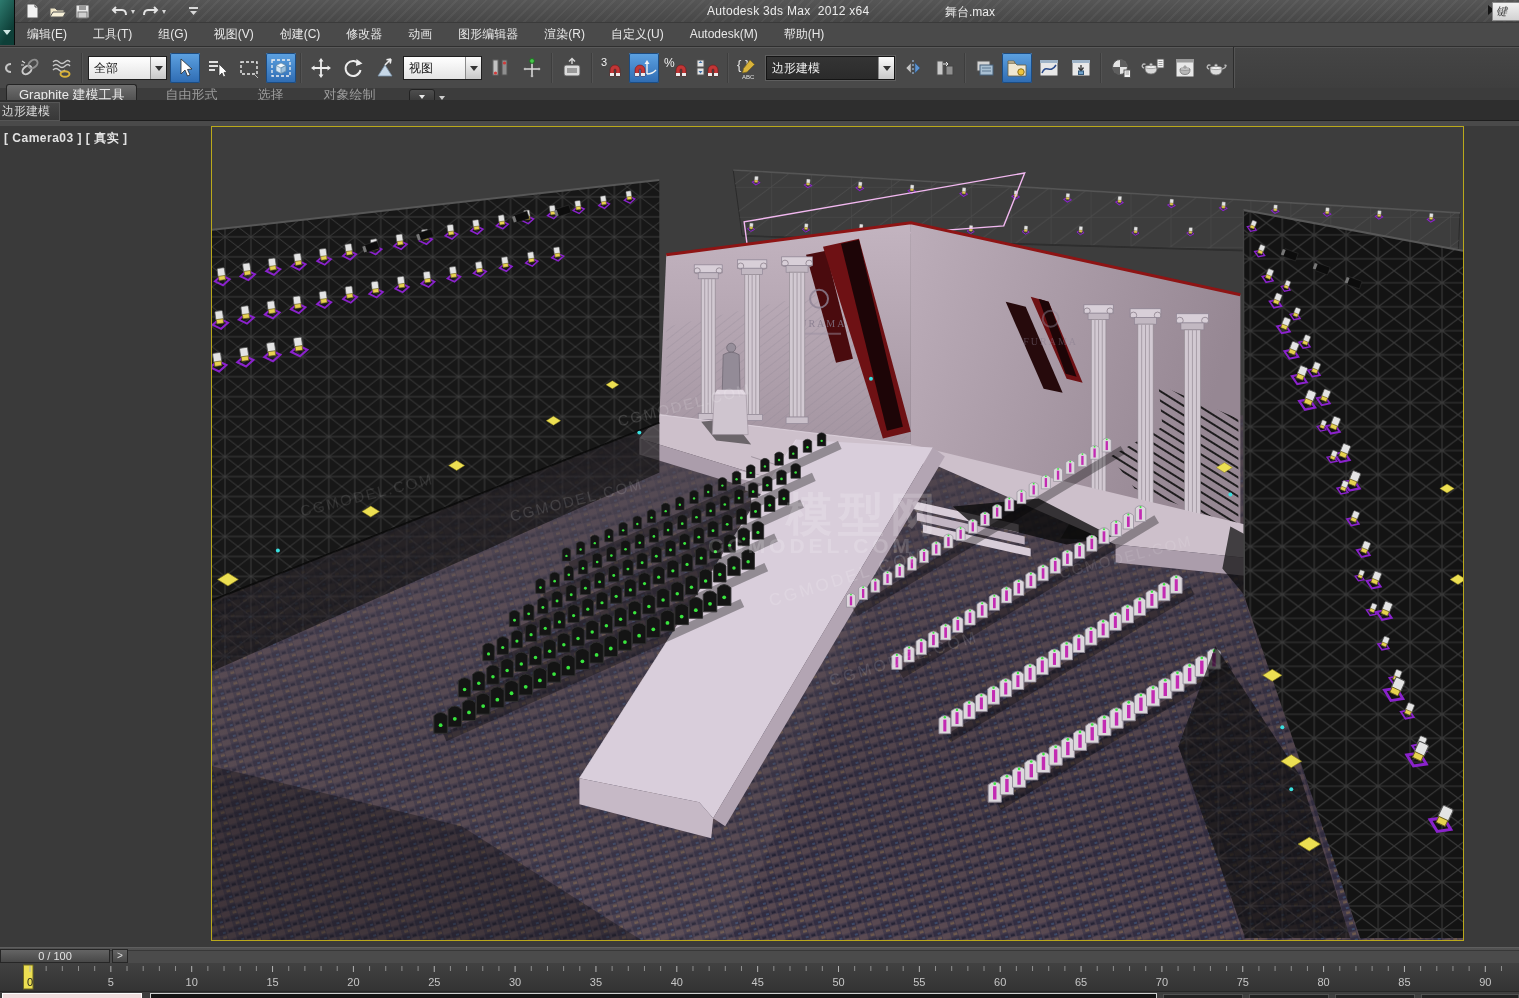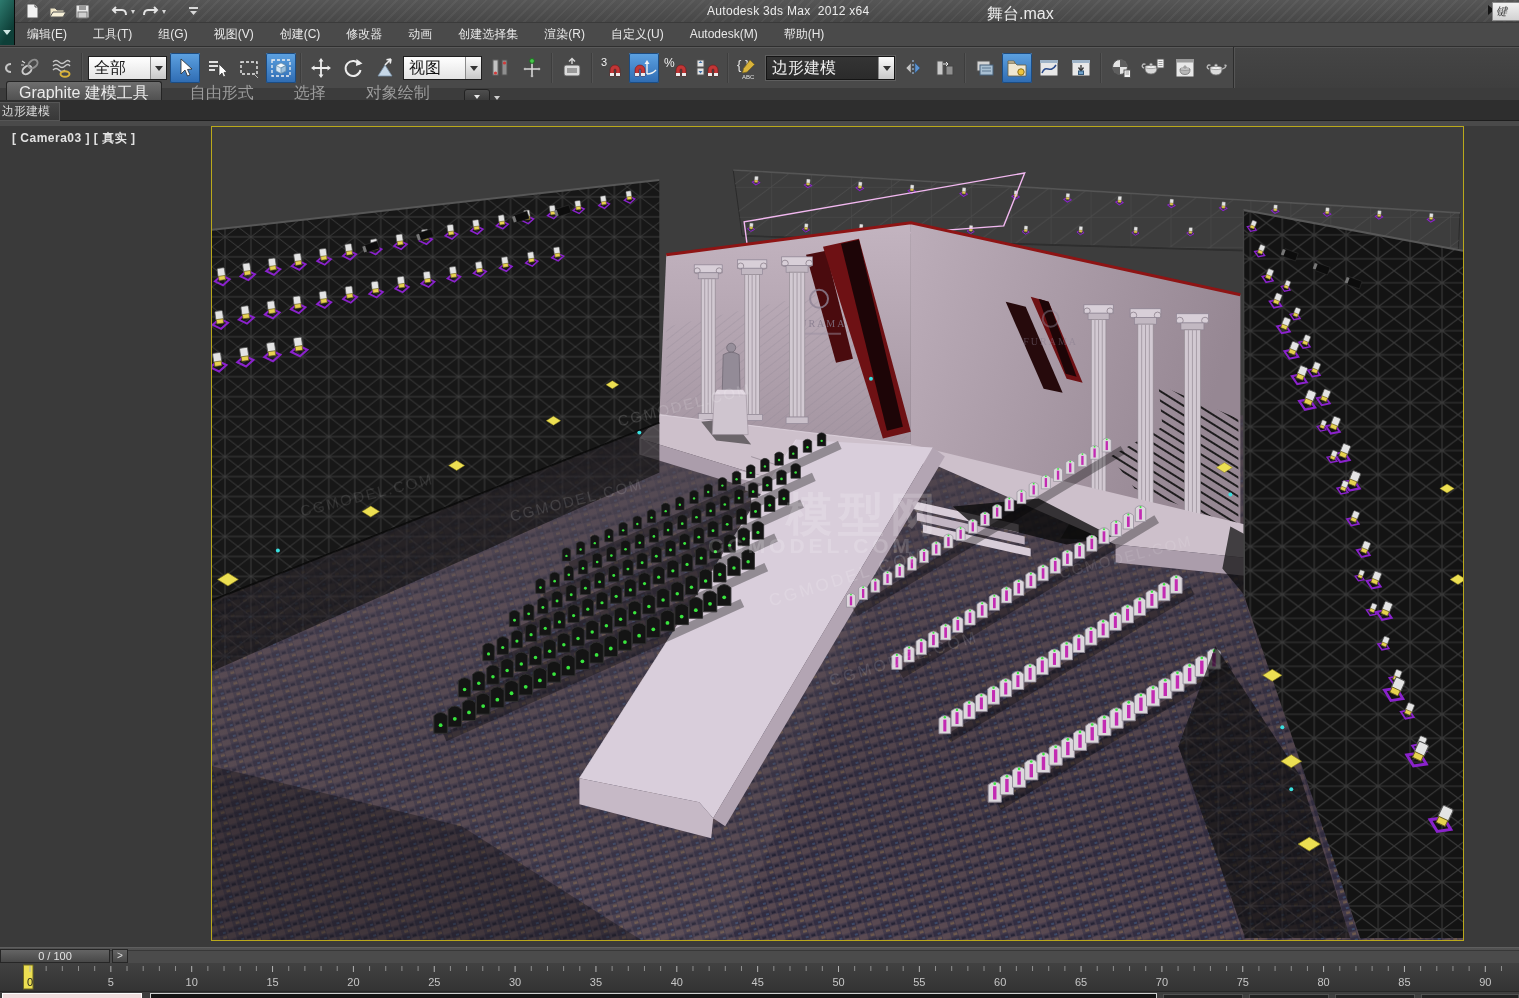--- a/index.html
+++ b/index.html
@@ -12,54 +12,54 @@
     border-bottom:1px solid #3a3a3a;}
   .appbtn{position:absolute;left:0;top:0;width:14px;height:45px;z-index:5;
     background:linear-gradient(120deg,#2d7a6e,#0e3f38 70%);border-right:1px solid #0a0a0a;}
   .appbtn .arr{position:absolute;left:3px;top:30px;width:0;height:0;border-left:4px solid transparent;border-right:4px solid transparent;border-top:5px solid #cfe8e4;}
   .qat{position:absolute;left:22px;top:2px;display:flex;align-items:center;gap:5px;height:18px;}
   .qbtn{width:20px;height:17px;display:flex;align-items:center;justify-content:center;}
   .qbtn svg{display:block}
   .qsep{width:7px}
   .drop{color:#d8d8d8;font-size:8px;margin-left:-3px}
   .title-text{position:absolute;left:707px;top:4px;color:#ececec;font-size:12px;letter-spacing:.3px;white-space:pre;}
-  .file-text{position:absolute;left:987px;top:4px;color:#ececec;font-size:16px;}
+  .file-text{position:absolute;left:945px;top:4px;color:#ececec;font-size:12px;}
   .ic-arrow{position:absolute;right:25px;top:5px;width:0;height:0;border-top:5px solid transparent;border-bottom:5px solid transparent;border-left:6px solid #141414;}
   .ic-box{position:absolute;right:-2px;top:2px;width:24px;height:17px;background:linear-gradient(#f2f2f2,#d2d2d2);border:1px solid #8a8a8a;color:#444;font-size:11px;font-style:italic;text-align:left;padding-left:3px;line-height:16px;}
 
   
   .menubar{position:absolute;left:14px;top:22px;width:1505px;height:24px;display:flex;align-items:flex-start;}
   .menu-item{padding:0 13px;color:#e8e8e8;font-size:12px;line-height:24px;white-space:nowrap;}
 
   
   .toolbar{position:absolute;left:0;top:46px;width:1519px;height:42px;background:#494949;
     border-top:1px solid #2f2f2f;box-shadow:inset 0 1px 0 #5a5a5a;display:flex;align-items:center;}
   .tbtn{width:30px;height:30px;margin:0 1px;display:flex;align-items:center;justify-content:center;border-radius:2px;flex:none;}
   .tbtn svg{display:block}
   .tbtn.active{background:linear-gradient(#5da2e2,#2e6bb2);box-shadow:inset 0 0 0 1px #1c4c82, inset 0 1px 0 #8cc0ea;}
   .tbsep{width:2px;height:30px;margin:0 3px;background:linear-gradient(90deg,#333,#5d5d5d);flex:none;}
-  .tbselect{height:22px;background:linear-gradient(#ffffff,#e4e4e4);border:1px solid #1f1f1f;display:flex;align-items:center;font-size:16px;color:#151515;padding-left:5px;flex:none;margin:0 2px;}
+  .tbselect{height:22px;background:linear-gradient(#ffffff,#e4e4e4);border:1px solid #1f1f1f;display:flex;align-items:center;font-size:12px;color:#151515;padding-left:5px;flex:none;margin:0 2px;}
   .tbselect .selarrow{width:15px;height:100%;margin-left:auto;background:linear-gradient(#fbfbfb,#c8c8c8);border-left:1px solid #8a8a8a;display:flex;align-items:center;justify-content:center;}
   .tbselect .selarrow::after{content:"";width:0;height:0;border-left:4px solid transparent;border-right:4px solid transparent;border-top:5px solid #333;}
   .tbselect.dark{background:linear-gradient(#343434,#2b2b2b);color:#ededed;border:1px solid #141414;box-shadow:0 0 0 1px #5e5e5e;}
   .tb-rest{flex:1;height:42px;background:linear-gradient(#454545,#3e3e3e);border-left:1px solid #2c2c2c;box-shadow:inset 1px 1px 0 #555;}
 
   
   .ribbontabs{position:absolute;left:0;top:88px;width:1519px;height:18px;background:#3c3c3c;display:flex;align-items:flex-end;}
-  .rtab{font-size:16px;color:#9c9c9c;padding:1px 12px 2px;margin-right:16px;white-space:nowrap;}
+  .rtab{font-size:13px;color:#9c9c9c;padding:1px 12px 2px;margin-right:16px;white-space:nowrap;}
   .rtab.active{background:linear-gradient(#6e6e6e,#474747);color:#ebebeb;border:1px solid #242424;border-bottom:none;border-radius:3px 3px 0 0;margin-left:6px;}
   .rtab-menu{width:24px;height:13px;background:linear-gradient(#4e4e4e,#353535);border:1px solid #222;border-radius:3px;margin:0 4px 2px 6px;display:flex;align-items:center;justify-content:center;}
   .rtab-menu::after{content:"";width:0;height:0;border-left:3.5px solid transparent;border-right:3.5px solid transparent;border-top:4px solid #e8e8e8;}
   .rtab-arr{width:0;height:0;border-left:3.5px solid transparent;border-right:3.5px solid transparent;border-top:4px solid #cfcfcf;margin-bottom:6px;}
   .ribbonsub{position:absolute;left:0;top:100px;width:1519px;height:20px;background:#2e2e2e;border-bottom:1px solid #1e1e1e;}
   .ptab{position:absolute;left:0;top:2px;height:17px;padding:0 9px 0 2px;background:linear-gradient(#454545,#383838);border:1px solid #565656;border-left:none;color:#d8d8d8;font-size:12px;line-height:17px;}
 
   
   .viewport{position:absolute;left:0;top:126px;width:1519px;height:821px;background:#3a3a3a;}
-  .vplabel{position:absolute;left:4px;top:4px;color:#e2e2e2;font-size:12px;font-weight:bold;letter-spacing:.5px;z-index:3;margin-left:8px;}
+  .vplabel{position:absolute;left:4px;top:4px;color:#e2e2e2;font-size:12px;font-weight:bold;letter-spacing:.5px;z-index:3;}
   .vpframe{position:absolute;left:211px;top:0;width:1251px;height:813px;border:1px solid #baa91b;background:#3d3d3d;}
   .vpframe svg{display:block;width:100%;height:100%;}
 
   
   .timeslider{position:absolute;left:0;top:947px;width:1519px;height:16px;background:linear-gradient(#525252,#424242);border-top:1px solid #5e5e5e;}
   .ts-track{position:absolute;left:0;top:2px;width:1519px;height:12px;background:#4b4b4b;border-top:1px solid #383838;border-bottom:1px solid #5a5a5a;}
   .ts-handle{position:absolute;left:0;top:1px;width:110px;height:14px;background:linear-gradient(#646464,#484848);border:1px solid #262626;color:#e4e4e4;font-size:11px;text-align:center;line-height:13px;box-sizing:border-box;}
   .ts-next{position:absolute;left:112px;top:1px;width:16px;height:14px;background:linear-gradient(#646464,#484848);border:1px solid #262626;color:#dcdcdc;font-size:10px;text-align:center;line-height:12px;box-sizing:border-box;}
 
   
@@ -131,21 +131,21 @@
     </div>
 
   <div class="menubar">
     <span class="menu-item">编辑(E)</span>
     <span class="menu-item">工具(T)</span>
     <span class="menu-item">组(G)</span>
     <span class="menu-item">视图(V)</span>
     <span class="menu-item">创建(C)</span>
     <span class="menu-item">修改器</span>
     <span class="menu-item">动画</span>
-    <span class="menu-item">创建选择集</span>
+    <span class="menu-item">图形编辑器</span>
     <span class="menu-item">渲染(R)</span>
     <span class="menu-item">自定义(U)</span>
     <span class="menu-item">Autodesk(M)</span>
     <span class="menu-item">帮助(H)</span>
   </div>
 
   <div class="toolbar">
     <div class="tbtn" style="width:12px">
         <svg width="12" height="22" viewBox="0 0 12 22">
           <path d="M10,7 a5,4 0 1 0 0,8" fill="none" stroke="#c4c4c4" stroke-width="2.2"></path>

